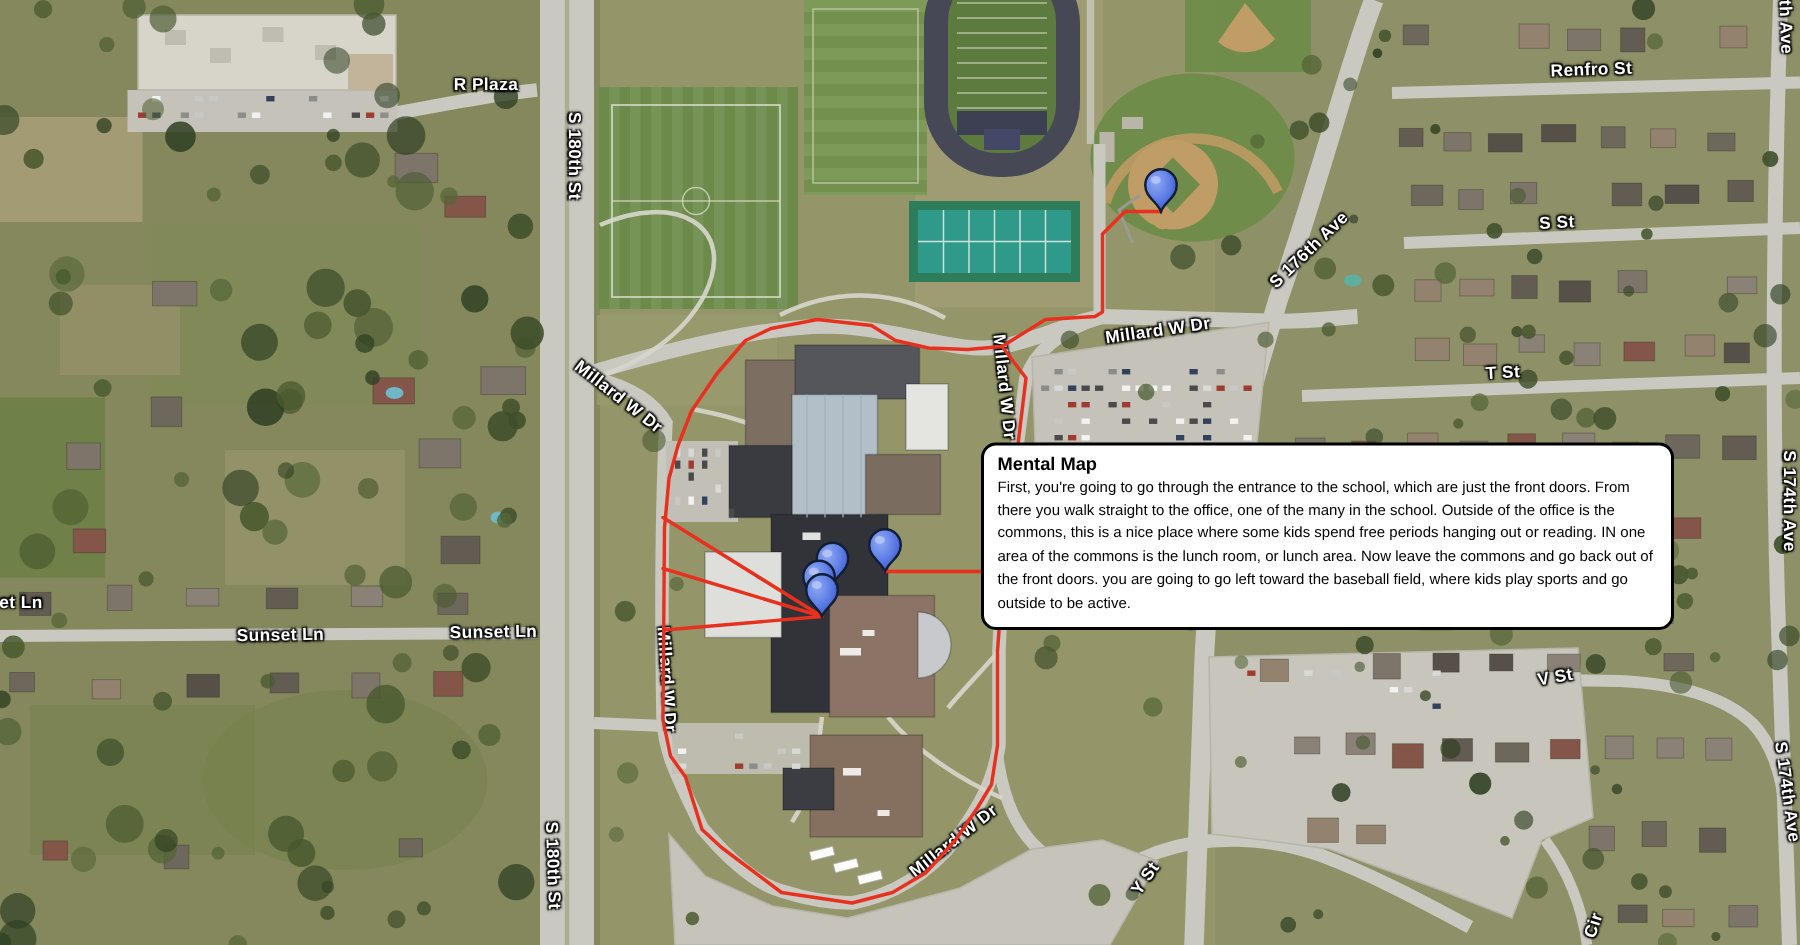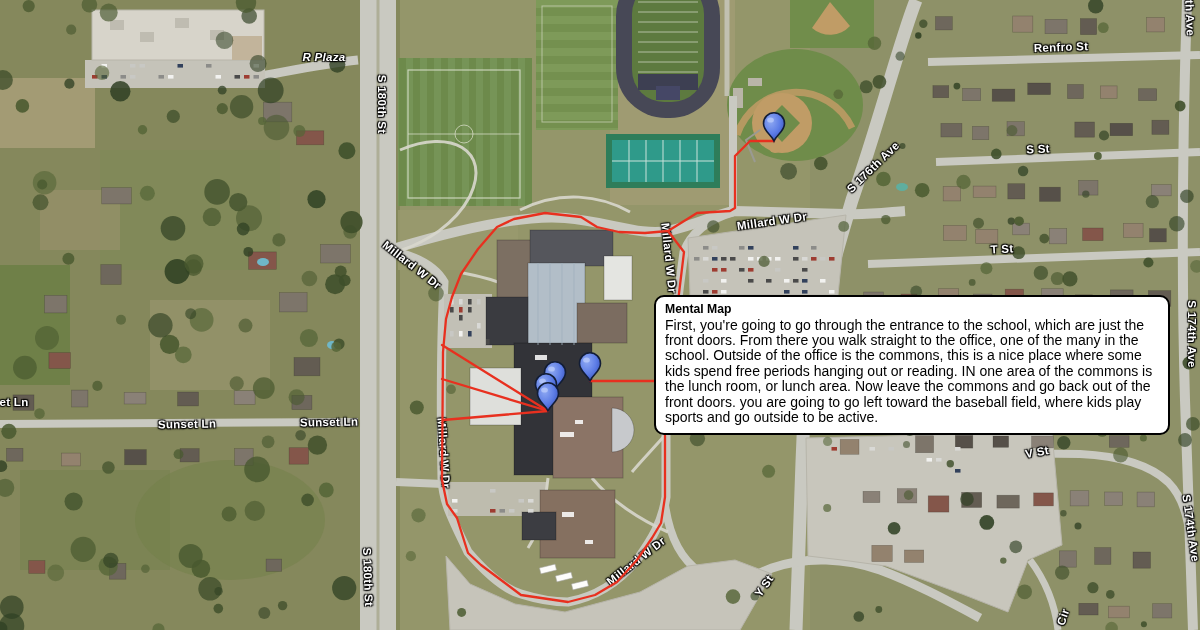--- a/index.html
+++ b/index.html
@@ -5,28 +5,28 @@
   html,body{margin:0;padding:0;background:#222;}
   #stage{position:relative;width:1200px;height:630px;overflow:hidden;
          font-family:"Liberation Sans",sans-serif;background:#8a8d60;}
   #stage svg{position:absolute;left:0;top:0;}
   #labels{position:absolute;left:0;top:0;width:100%;height:100%;z-index:3;pointer-events:none;}
   .lb{position:absolute;white-space:nowrap;font:600 11.5px "Liberation Sans",sans-serif;
       color:#fff;letter-spacing:.3px;
       text-shadow:-1px -1px 1px rgba(0,0,0,.9),1px -1px 1px rgba(0,0,0,.9),
                   -1px 1px 1px rgba(0,0,0,.9),1px 1px 1px rgba(0,0,0,.9),0 0 3px rgba(0,0,0,.6);
       transform:translate(-50%,-50%) rotate(var(--r,0deg));}
-  .lb.it{font-style:italic;}
+  .lb.it{}
   #bgsvg{z-index:1;}
   #ovsvg{z-index:4;}
-  #infobox{position:absolute;left:654px;top:295px;width:516px;z-index:5;
+  #infobox{position:absolute;left:654px;top:295px;width:462px;z-index:5;
            background:#fff;border:2px solid #000;border-radius:10px;
            padding:5px 9px 8px 9px;box-sizing:border-box;color:#000;}
   #infobox .tt{font-size:12.2px;font-weight:bold;line-height:15.5px;}
-  #infobox .bd{font-size:14px;line-height:15.4px;}
+  #infobox .bd{font-size:10px;line-height:15.4px;}
 </style>
 </head>
 <body>
 
 <div id="stage">
 
   <svg id="bgsvg" width="1200" height="630" viewBox="0 0 1200 630">
     <defs>
       <pattern id="mow" width="14" height="14" patternUnits="userSpaceOnUse">
         <rect width="14" height="14" fill="#6d8a4b"></rect>

